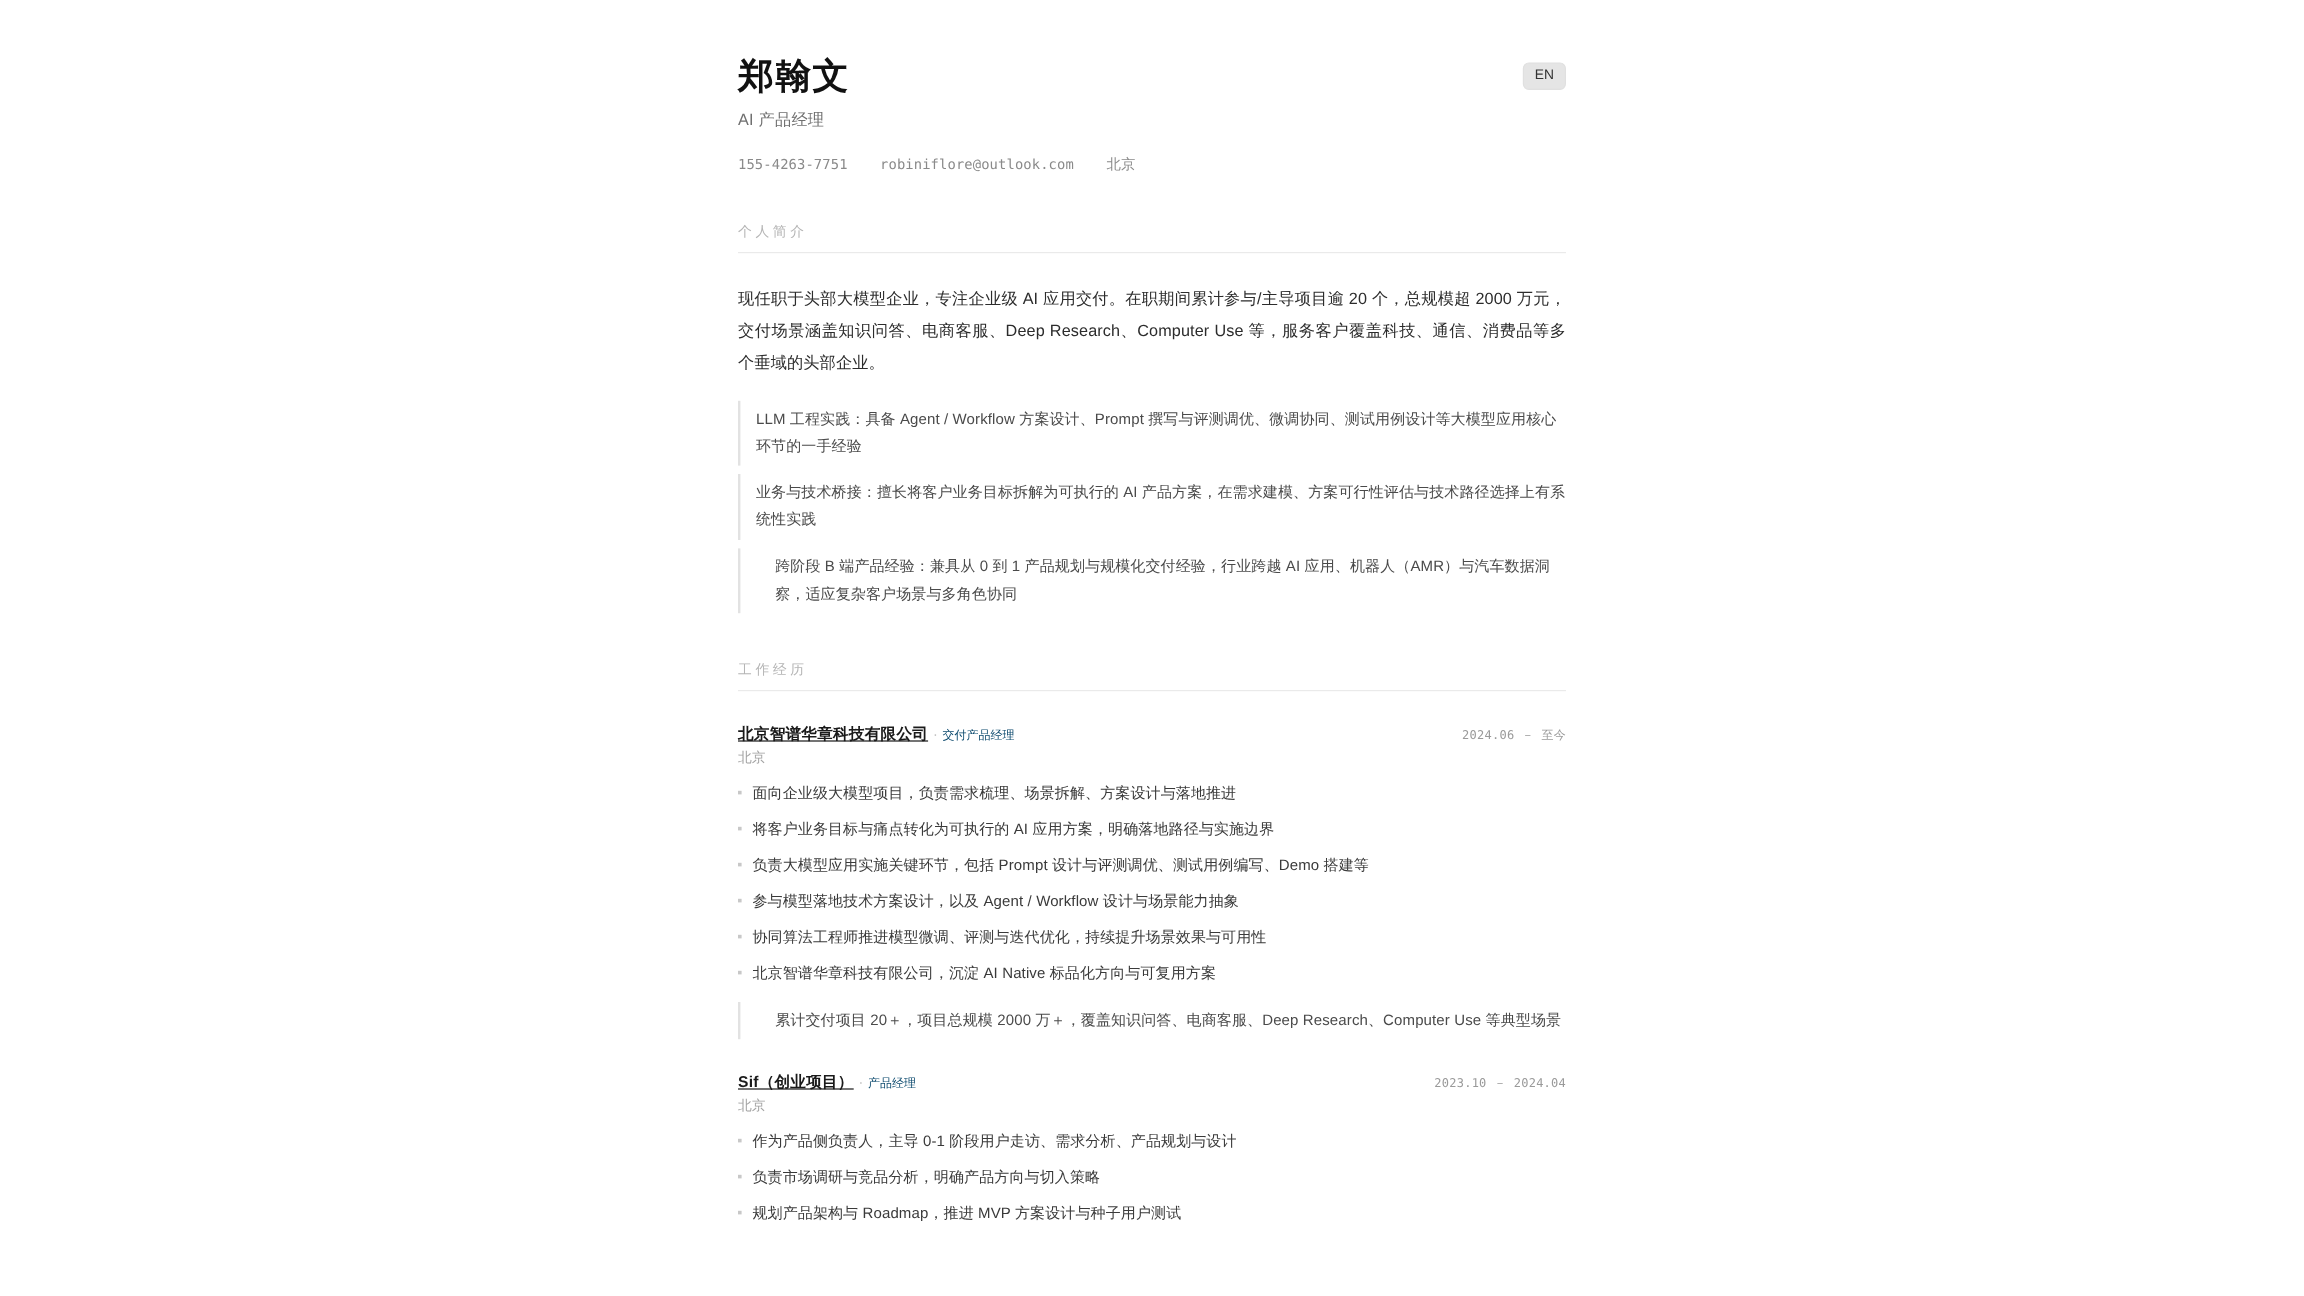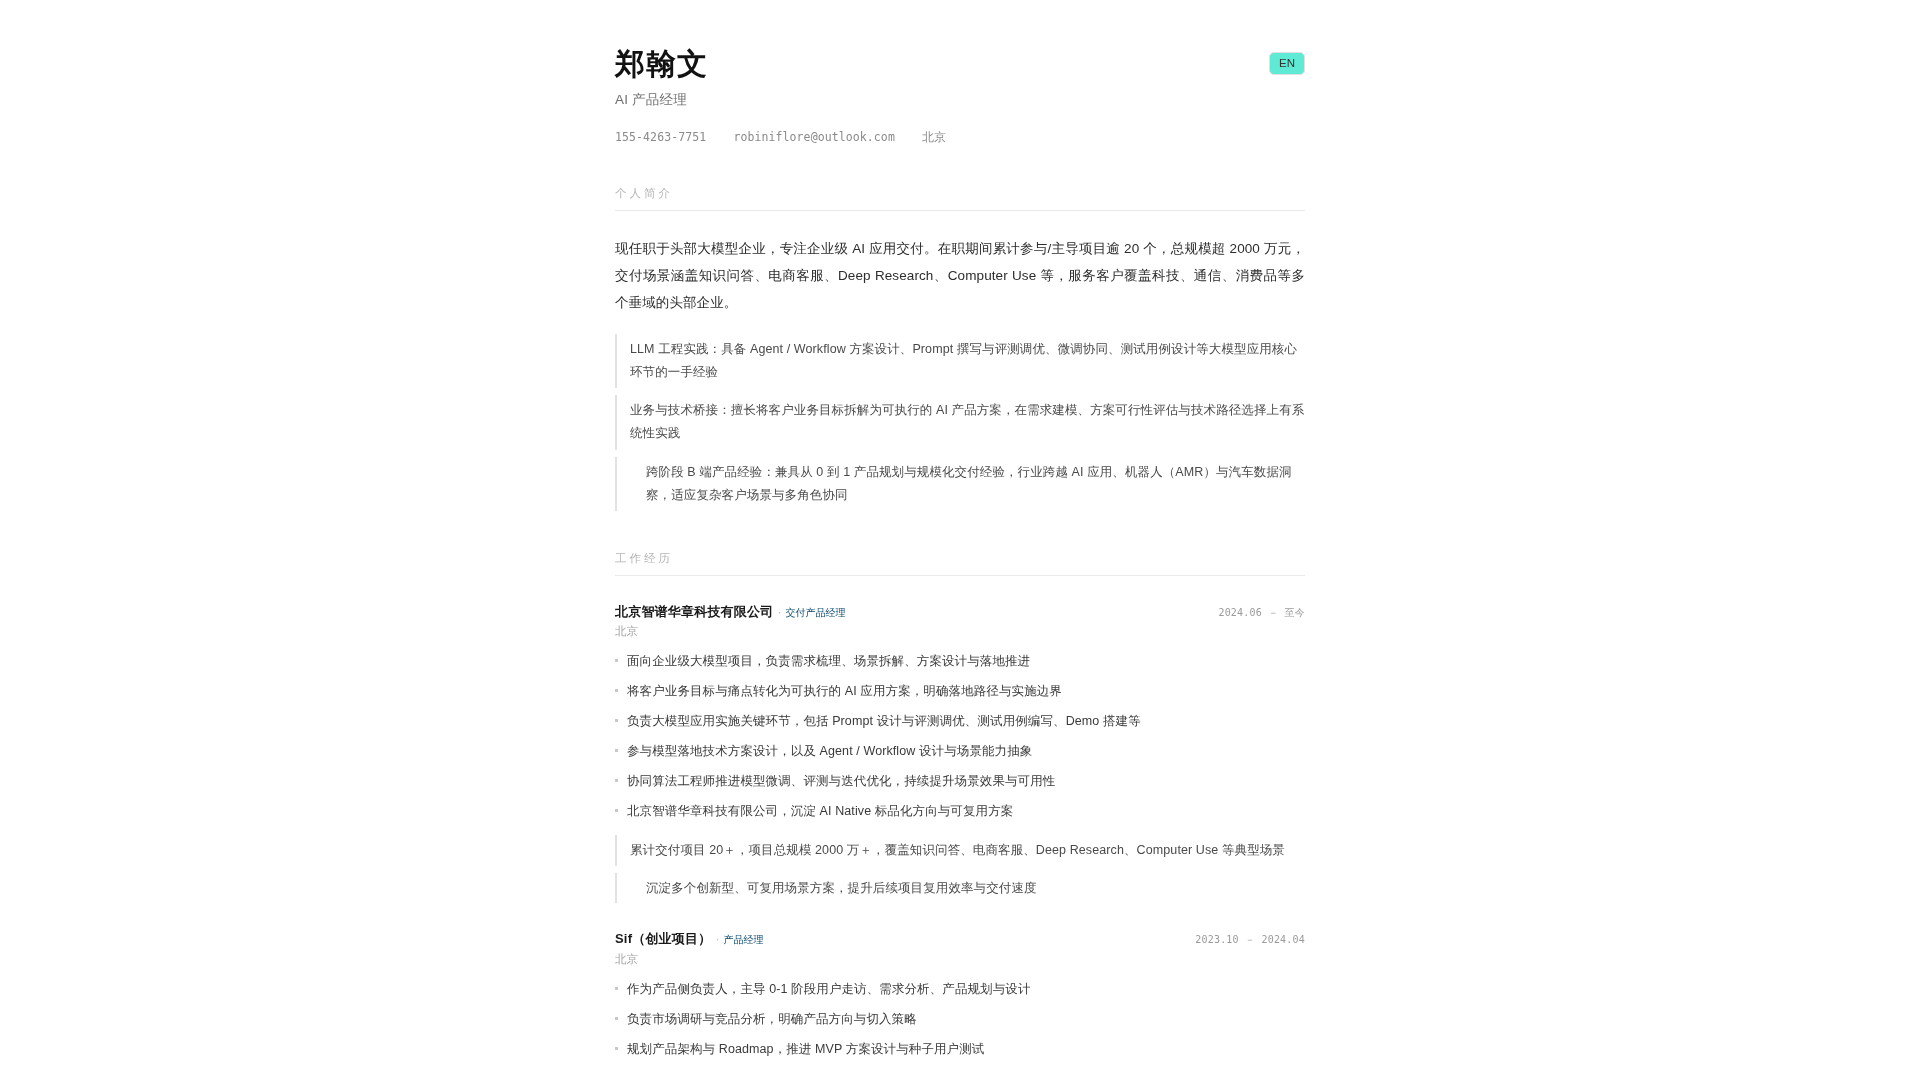--- a/index.html
+++ b/index.html
@@ -41,21 +41,21 @@
     line-height: 1.2;
     color: #111111;
   }
   .lang-toggle {
     font-family: "Liberation Sans", sans-serif;
     font-size: 11.5px;
     color: #333333;
     border: 1px solid #e0e0e0;
     border-radius: 5px;
     padding: 5px 9px 4px 9px;
-    background: #5eead4;
+    background: #e5e5e5;
     line-height: 1;
     cursor: pointer;
     margin-top: 6px;
   }
   .title {
     margin-top: 9px;
     font-size: 13.5px;
     color: #707070;
     letter-spacing: 0.2px;
   }
@@ -117,20 +117,21 @@
     justify-content: space-between;
   }
   .job-left {
     font-size: 13px;
     line-height: 1.5;
   }
   .job-company {
     font-weight: 700;
     color: #1a1a1a;
     letter-spacing: 0.2px;
+    text-decoration: underline;
   }
   .job-dot {
     color: #bdbdbd;
     margin: 0 4px;
     font-size: 12px;
   }
   .job-role {
     color: #0c4a6e;
     font-size: 10px;
   }
@@ -220,21 +221,20 @@
       <ul class="bullets">
         <li class="bullet">面向企业级大模型项目，负责需求梳理、场景拆解、方案设计与落地推进</li>
         <li class="bullet">将客户业务目标与痛点转化为可执行的 AI 应用方案，明确落地路径与实施边界</li>
         <li class="bullet">负责大模型应用实施关键环节，包括 Prompt 设计与评测调优、测试用例编写、Demo 搭建等</li>
         <li class="bullet">参与模型落地技术方案设计，以及 Agent / Workflow 设计与场景能力抽象</li>
         <li class="bullet">协同算法工程师推进模型微调、评测与迭代优化，持续提升场景效果与可用性</li>
         <li class="bullet">北京智谱华章科技有限公司，沉淀 AI Native 标品化方向与可复用方案</li>
       </ul>
       <div class="job-callouts">
         <div class="callout">累计交付项目 20＋，项目总规模 2000 万＋，覆盖知识问答、电商客服、Deep Research、Computer Use 等典型场景</div>
-        <div class="callout">沉淀多个创新型、可复用场景方案，提升后续项目复用效率与交付速度</div>
       </div>
     </div>
 
     <div class="job">
       <div class="job-head">
         <div class="job-left">
           <span class="job-company">Sif（创业项目）</span><span class="job-dot">·</span><span class="job-role">产品经理</span>
         </div>
         <div class="job-dates">2023.10 － 2024.04</div>
       </div>

